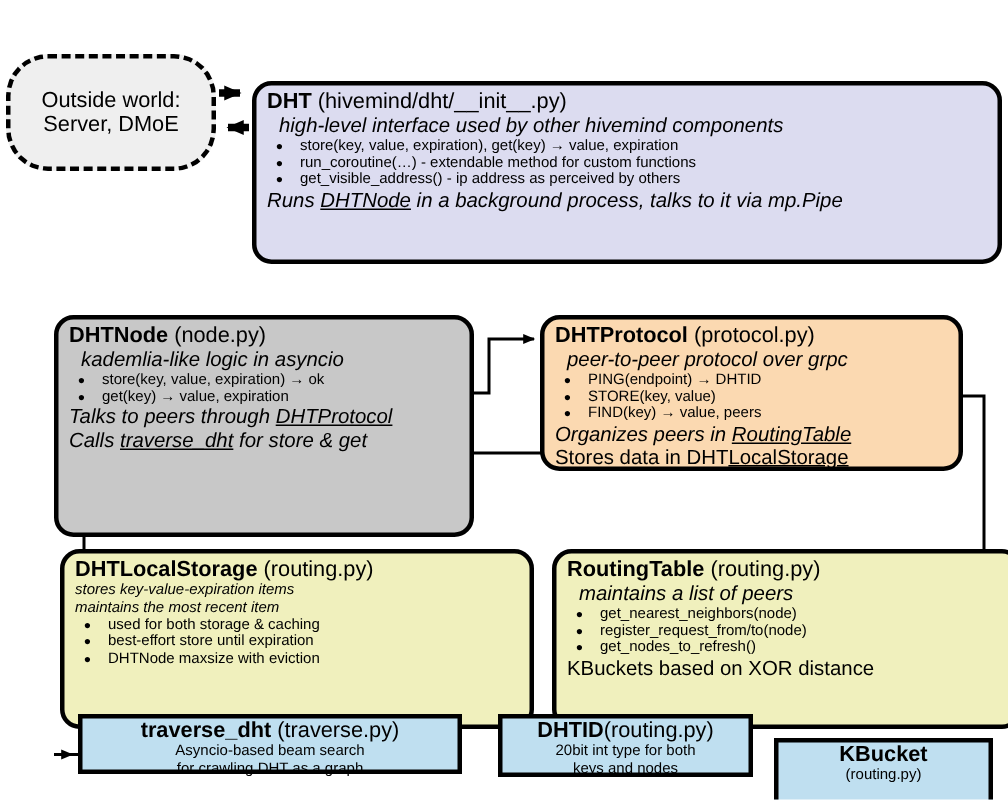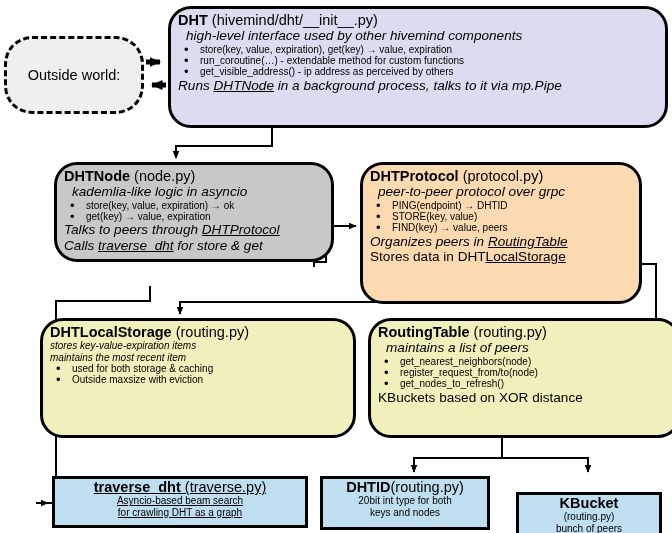--- a/index.html
+++ b/index.html
@@ -3,21 +3,21 @@
 <meta charset="utf-8">
 <style>
   html,body{margin:0;padding:0;background:#ffffff;}
   body{width:672px;height:533px;position:relative;overflow:hidden;
        font-family:"Liberation Sans","DejaVu Sans",sans-serif;
        -webkit-font-smoothing:antialiased;}
   #canvas{position:absolute;left:0;top:0;width:672px;height:533px;}
   svg.wires{position:absolute;left:0;top:0;width:672px;height:533px;overflow:visible;}
   .box{position:absolute;box-sizing:border-box;border:3px solid #000;
        color:#000;line-height:1.13;}
-  .rounded{border-radius:23px;}
+  .rounded{border-radius:13px;margin-top:48px;}
   .sq{border-radius:0;}
   .dashed{border:3px dashed #000;border-radius:13px;background:#efefef;}
   .lav{background:#dcdcf0;}
   .gray{background:#c8c8c8;}
   .orange{background:#fbd9b1;}
   .yellow{background:#f0f0bd;}
   .blue{background:#bfdff0;}
   .title{font-weight:bold;}
   .it{font-style:italic;}
   .u{text-decoration:underline;}
@@ -26,26 +26,26 @@
   ul.bul li{position:relative;padding-left:22px;}
   ul.bul li:before{content:"\2022";position:absolute;left:6px;top:-1px;font-size:13px;}
   .ctr{text-align:center;}
   .nowrap{white-space:nowrap;}
 
   
   #outside-world{left:4px;top:36px;width:140px;height:78px;
       display:flex;align-items:center;justify-content:center;
       font-size:14.5px;text-align:center;border-radius:28px;}
   #dht-box{left:168px;top:6px;width:500px;height:122px;font-size:14px;}
-  #dhtnode-box{left:54px;top:162px;width:280px;height:100px;font-size:14px;}
-  #dhtprotocol-box{left:360px;top:162px;width:282px;height:142px;font-size:14px;}
+  #dhtnode-box{left:36px;top:162px;width:280px;height:148px;font-size:14px;}
+  #dhtprotocol-box{left:360px;top:162px;width:282px;height:104px;font-size:14px;}
   #dhtlocalstorage-box{left:40px;top:318px;width:316px;height:120px;font-size:14px;}
   #routingtable-box{left:368px;top:318px;width:313px;height:120px;font-size:14px;}
-  #traverse-box{left:52px;top:476px;width:256px;height:52px;font-size:14px;text-decoration:underline;}
-  #dhtid-box{left:320px;top:476px;width:170px;height:54px;font-size:14px;}
+  #traverse-box{left:52px;top:476px;width:256px;height:40px;font-size:14px;}
+  #dhtid-box{left:332px;top:476px;width:170px;height:42px;font-size:14px;}
   #kbucket-box{left:516px;top:492px;width:146px;height:54px;font-size:14px;}
 
   .hdr{font-size:14.5px;}
   .sub{font-size:13.6px;padding-left:8px;}
   .tail{font-size:13.6px;}
   .small{font-size:10px;}
 </style>
 </head>
 <body>
 
@@ -92,20 +92,21 @@
 
     <g>
       <path d="M502,438 L502,458 L414,458 L414,472" stroke="#000" stroke-width="2" fill="none" marker-end="url(#ah)"></path>
       <path d="M502,458 L588,458 L588,472" stroke="#000" stroke-width="2" fill="none" marker-end="url(#ah)"></path>
     </g>
   </svg>
 
   <div class="box dashed" id="outside-world">
     <div>
       <div>Outside world:</div>
+      <div>Server, DMoE</div>
     </div>
   </div>
 
   <div class="box rounded lav pad" id="dht-box">
     <div class="hdr">
       <span class="title">DHT</span>
       <span>(hivemind/dht/__init__.py)</span>
     </div>
     <div class="sub it">high-level interface used by other hivemind components</div>
     <ul class="bul small">
@@ -147,21 +148,22 @@
 
   <div class="box rounded yellow pad" id="dhtlocalstorage-box">
     <div class="hdr">
       <span class="title">DHTLocalStorage</span>
       <span>(routing.py)</span>
     </div>
     <div class="it small">stores key-value-expiration items</div>
     <div class="it small">maintains the most recent item</div>
     <ul class="bul small">
       <li>used for both storage &amp; caching</li>
-      <li>Outside maxsize with eviction</li>
+      <li>best-effort store until expiration</li>
+      <li>DHTNode maxsize with eviction</li>
     </ul>
   </div>
 
   <div class="box rounded yellow pad" id="routingtable-box">
     <div class="hdr">
       <span class="title">RoutingTable</span>
       <span>(routing.py)</span>
     </div>
     <div class="sub it">maintains a list of peers</div>
     <ul class="bul small">
@@ -185,16 +187,15 @@
     <div class="hdr">
       <span class="title">DHTID</span><span>(routing.py)</span>
     </div>
     <div class="small">20bit int type for both</div>
     <div class="small">keys and nodes</div>
   </div>
 
   <div class="box sq blue ctr" id="kbucket-box">
     <div class="hdr title">KBucket</div>
     <div class="small">(routing.py)</div>
-    <div class="small">bunch of peers</div>
   </div>
 
 </div>
 
 </body></html>

